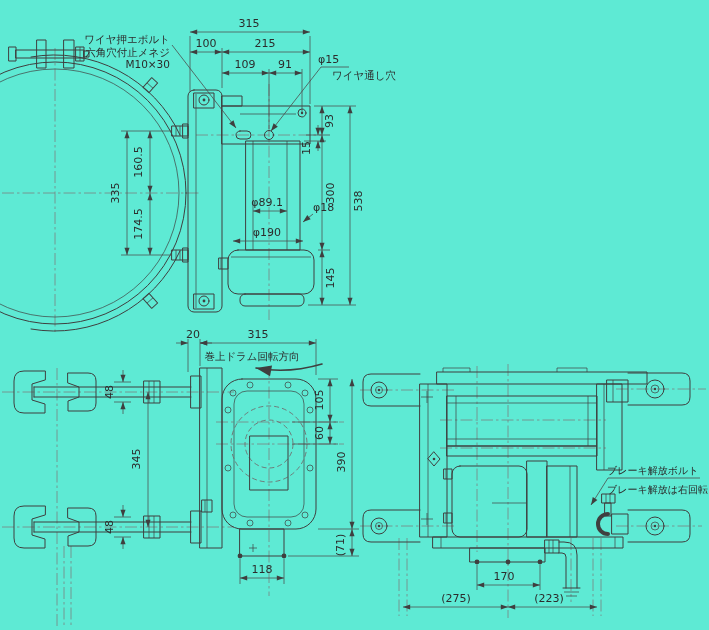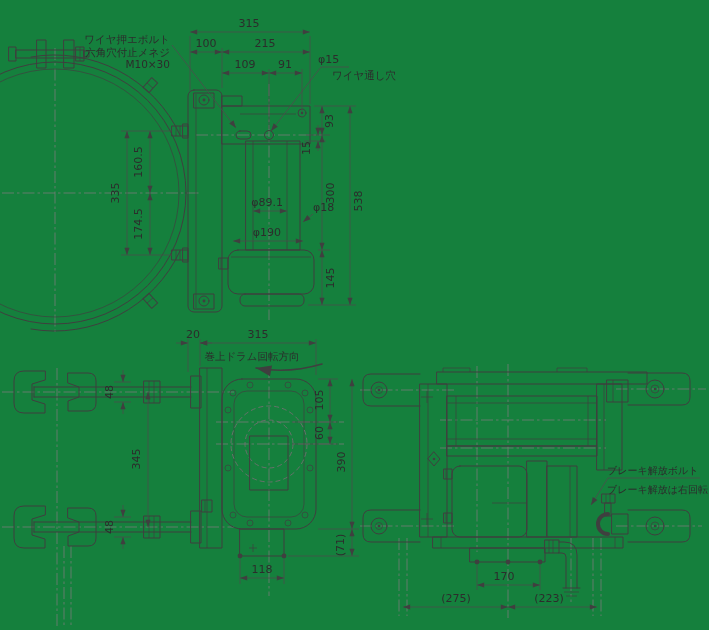--- a/index.html
+++ b/index.html
@@ -1,16 +1,16 @@
 <!DOCTYPE html>
 <html><head>
 <meta charset="utf-8">
 <style>
   html,body{margin:0;padding:0;background:#e9e9e9;}
-  .sheet{width:709px;height:630px;background:#15803d;position:relative;overflow:hidden;}
+  .sheet{width:709px;height:630px;background:#5eead4;position:relative;overflow:hidden;}
   svg{display:block}
   .s{fill:none;stroke:#3f3f3f;stroke-width:1;stroke-linejoin:round;stroke-linecap:round}
   .thin{fill:none;stroke:#3f3f3f;stroke-width:.7;stroke-linejoin:round}
   .cl{fill:none;stroke:#7b7b7b;stroke-width:.75;stroke-dasharray:12 3 2.5 3}
   .dsh{fill:none;stroke:#6f6f6f;stroke-width:.9;stroke-dasharray:5 3}
   .dim{fill:none;stroke:#4c4c4c;stroke-width:.75}
   .lead{fill:none;stroke:#4c4c4c;stroke-width:.8}
   .dot{fill:#3f3f3f;stroke:none}
   text{font-family:"DejaVu Sans","Liberation Sans",sans-serif;fill:#2c2c2c}
   .td{font-size:11px}

